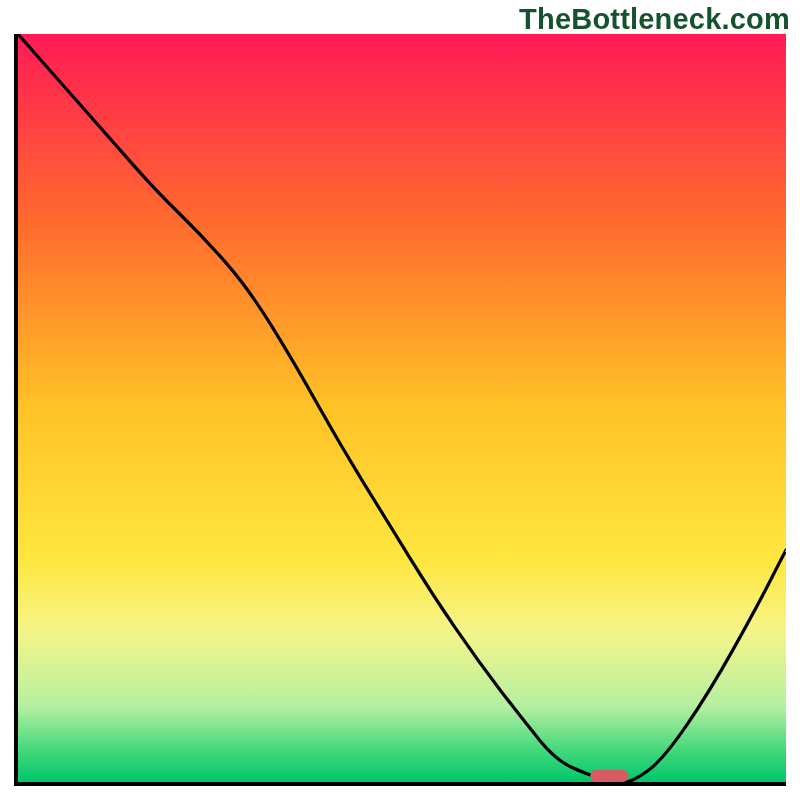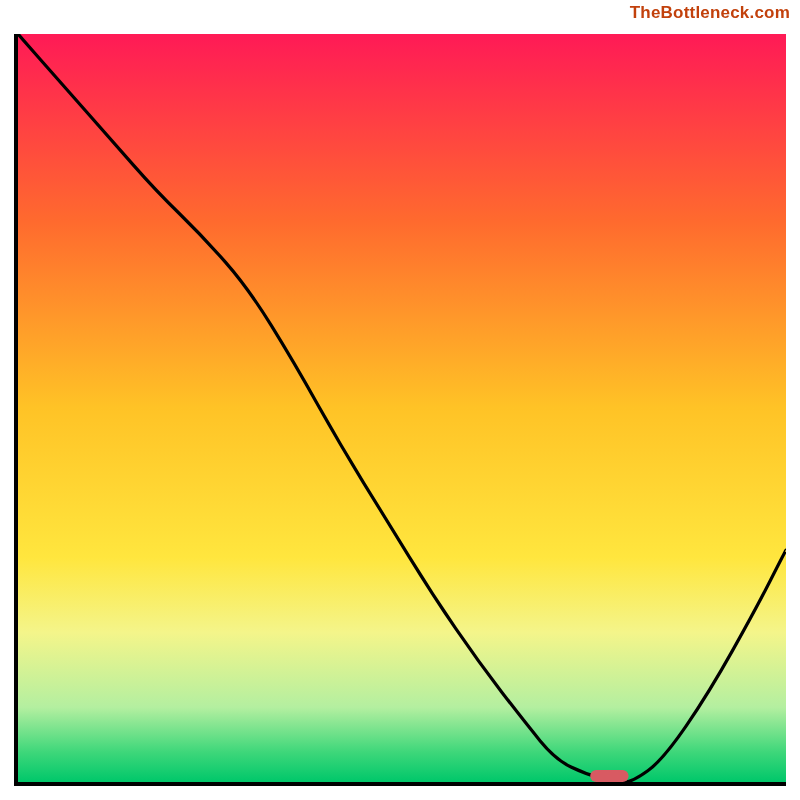--- a/index.html
+++ b/index.html
@@ -12,23 +12,23 @@
   }
   .container {
     position: relative;
     width: 800px;
     height: 800px;
   }
   .watermark {
     position: absolute;
     top: 3px;
     right: 10px;
-    font-size: 17px;
+    font-size: 29px;
     font-weight: 600;
-    color: #c2410c;
+    color: #14532d;
     letter-spacing: 0.2px;
   }
   .plot-wrap {
     position: absolute;
     left: 14px;
     top: 34px;
     width: 772px;
     height: 752px;
     border-left: 4px solid #000;
     border-bottom: 4px solid #000;

